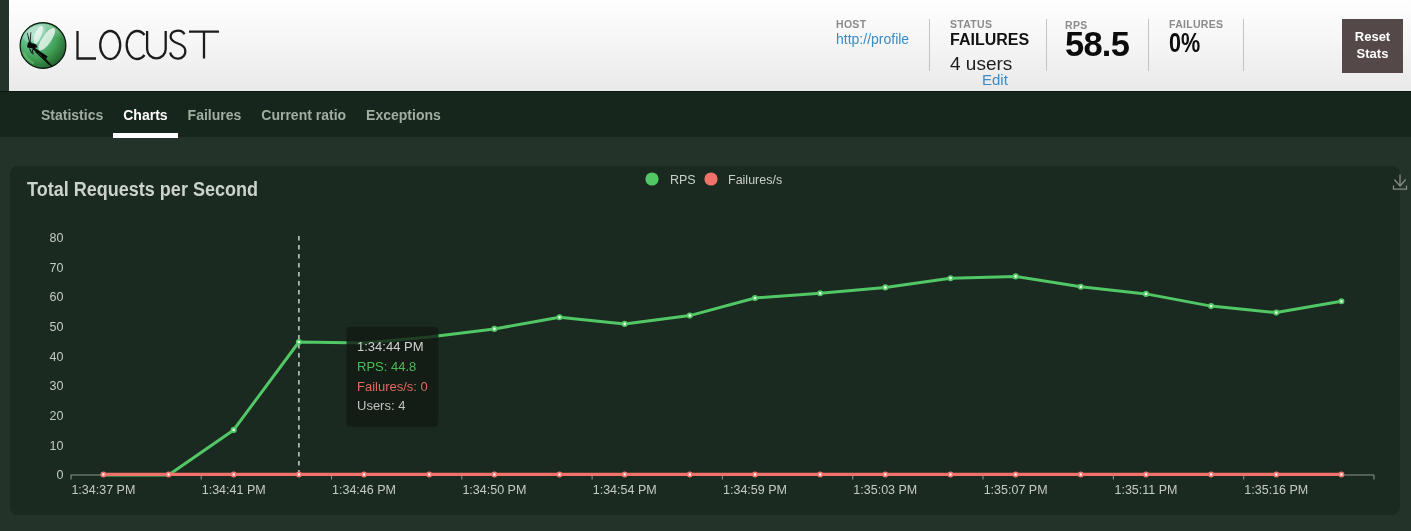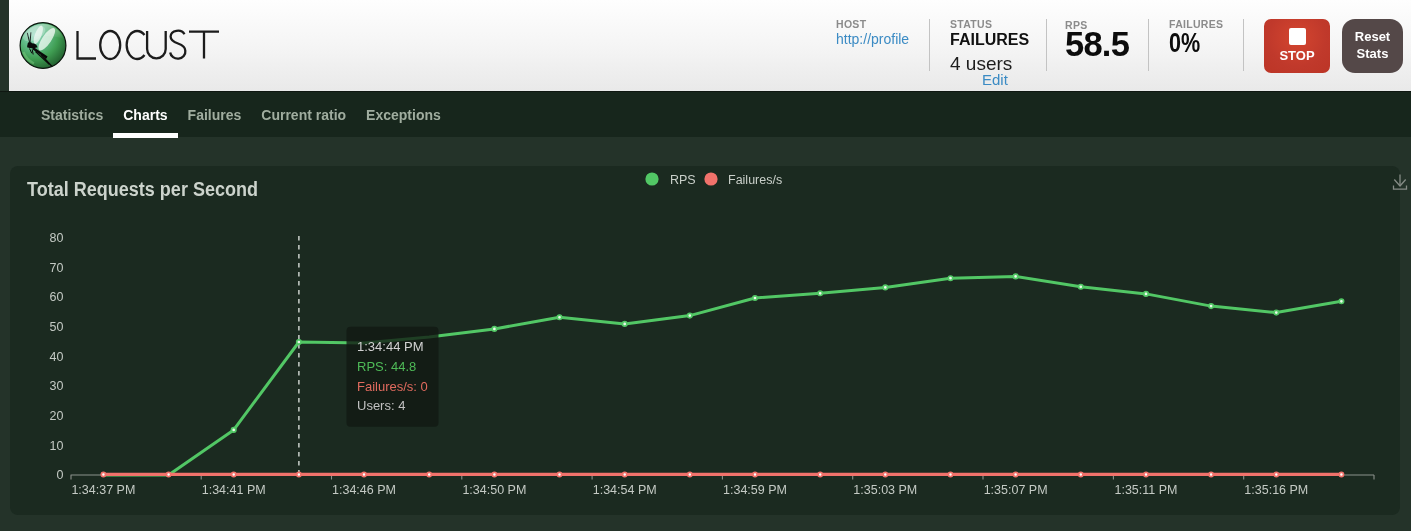--- a/index.html
+++ b/index.html
@@ -30,21 +30,21 @@
 
   #failbox { position:absolute; left:1160px; top:18px; }
   #failbox .hlabel { line-height:12px; }
   #failval { font-size:27px; line-height:20px; font-weight:bold; color:#0c0c0c; margin-top:3px; transform:scaleX(0.8); transform-origin:left; }
 
   #stopbtn { position:absolute; left:1255px; top:19px; width:66px; height:54px;
     background:radial-gradient(circle at 50% 35%, #d4452f, #c0392b 60%, #bc3526); border-radius:7px; text-align:center; }
   #stopbtn .sq { width:17px; height:17px; background:#fff; border-radius:2px; margin:9px auto 3px; }
   #stopbtn .txt { color:#fff; font-weight:bold; font-size:13px; }
   #resetbtn { position:absolute; left:1333px; top:19px; width:61px; height:54px;
-    background:#544848; border-radius:13px; text-align:center; color:#fff; font-weight:bold; font-size:13px; padding-top:9px; line-height:17px; }
+    background:#544848; border-radius:0; text-align:center; color:#fff; font-weight:bold; font-size:13px; padding-top:9px; line-height:17px; }
 
   
   #nav { position:absolute; left:0; top:91px; width:1411px; height:46px; background:#17261c; border-top:1px solid #0f1711;padding-left:21px; }
   #nav ul { list-style:none; display:flex; padding-left:10px; }
   #nav li { padding:0 10px; height:46px; line-height:46px; font-size:14px; font-weight:bold; color:#a0ad9f; position:relative; }
   #nav li.active { color:#ffffff; }
   #nav li.active:after { content:""; position:absolute; left:0; bottom:0; width:100%; height:5px; background:#ffffff; }
 
   
   #panel { position:absolute; left:10px; top:166px; width:1390px; height:349px; background:#1b2a20; border-radius:8px; }
@@ -117,24 +117,20 @@
         <div id="rpsval">58.5</div>
       </div>
     <div id="failbox">
         <div class="hlabel">FAILURES</div>
         <div id="failval">0%</div>
       </div>
     <div class="divider" style="left:920px;"></div>
     <div class="divider" style="left:1037px;"></div>
     <div class="divider" style="left:1139px;"></div>
     <div class="divider" style="left:1234px;"></div>
-    <div id="stopbtn">
-        <div class="sq"></div>
-        <div class="txt">STOP</div>
-      </div>
     <div id="resetbtn">Reset<br>Stats</div>
   </div>
 
   <div id="nav">
     <ul>
       <li>Statistics</li>
       <li class="active">Charts</li>
       <li>Failures</li>
       <li>Current ratio</li>
       <li>Exceptions</li>

